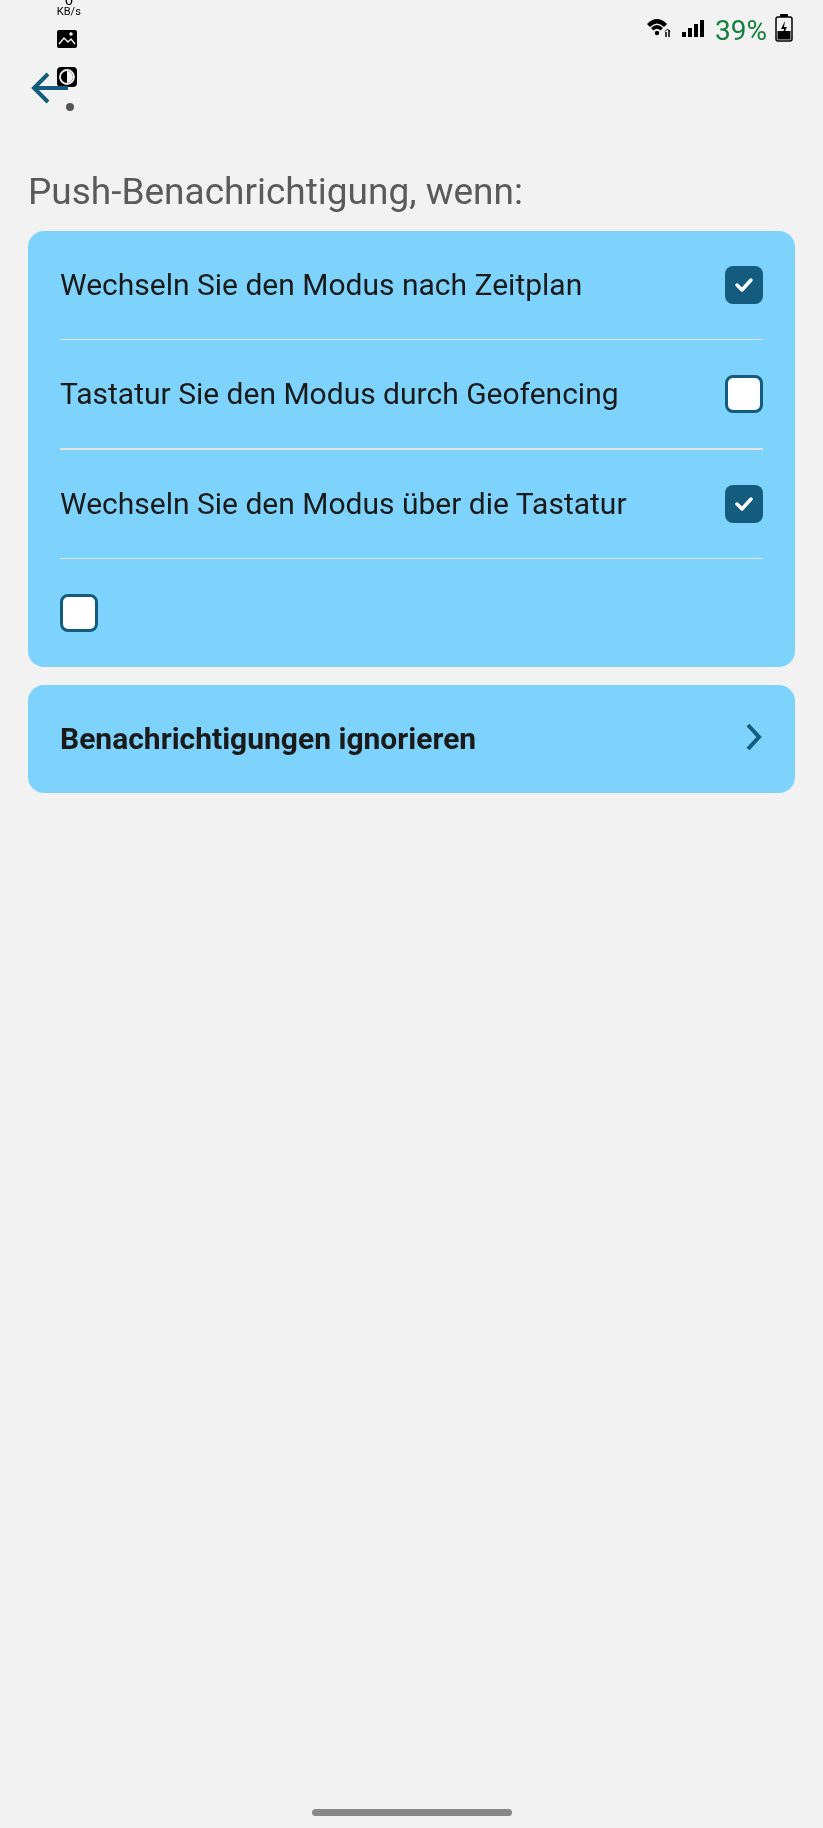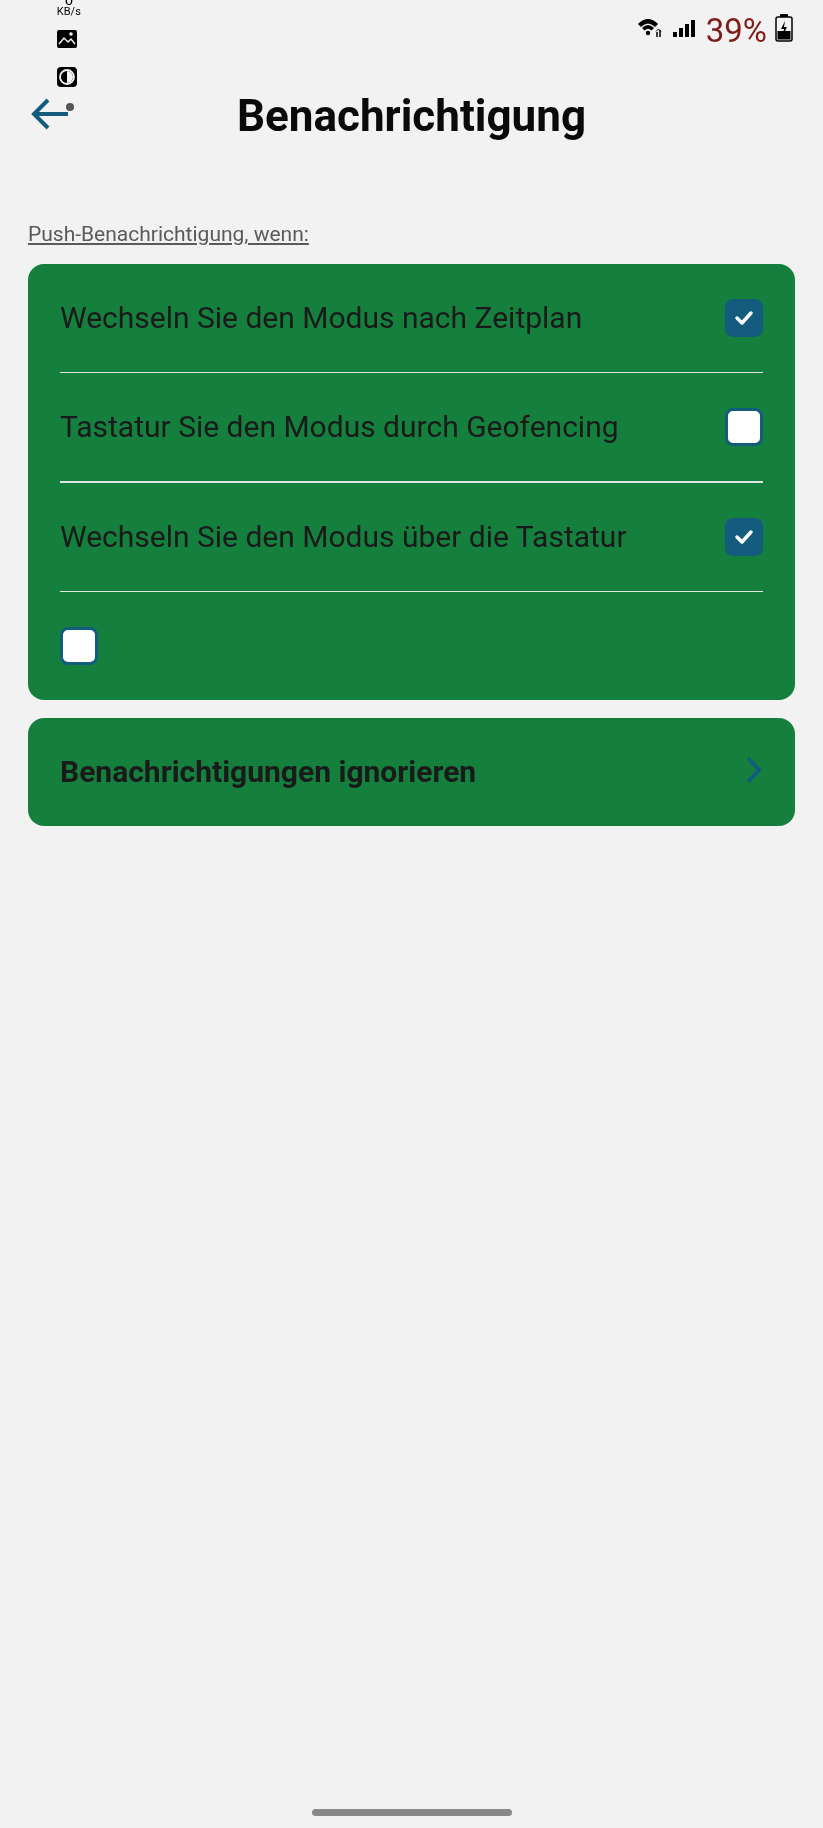--- a/index.html
+++ b/index.html
@@ -49,49 +49,48 @@
       background: #555;
       border-radius: 50%;
       margin-left: 6px;
     }
     .status-right {
       display: flex;
       align-items: center;
       gap: 8px;
     }
     .status-battery-text {
-      font-size: 33px;
+      font-size: 28px;
       font-weight: 400;
-      color: #7f1d1d;
+      color: #15803d;
     }
     .header {
       display: flex;
       align-items: center;
       padding: 30px 28px 20px 28px;
       position: relative;
     }
     .back-arrow {
       position: absolute;
       left: 28px;
     }
     .header-title {
       flex: 1;
       text-align: center;
       font-size: 44px;
       font-weight: 700;
       color: #0a0a0a;
     }
     .section-label {
       padding: 60px 28px 18px 28px;
-      font-size: 21px;
+      font-size: 37px;
       color: #5a5a5a;
-      text-decoration: underline;
     }
     .card {
-      background: #15803d;
+      background: #7dd3fc;
       margin: 0 28px;
       border-radius: 16px;
       overflow: hidden;
     }
     .card + .card {
       margin-top: 18px;
       font-weight: bold;
     }
     .row {
       display: flex;
@@ -198,21 +197,20 @@
     </span>
   </div>
 </div>
 
 <div class="header">
   <span class="back-arrow">
     <svg width="48" height="48" viewBox="0 0 48 48" fill="none">
       <path d="M40 24 L8 24 M20 10 L6 24 L20 38" stroke="#135c7e" stroke-width="4" stroke-linecap="butt" stroke-linejoin="miter"></path>
     </svg>
   </span>
-  <h1 class="header-title">Benachrichtigung</h1>
 </div>
 
 <div class="section-label">Push-Benachrichtigung, wenn:</div>
 
 <div class="card">
   <div class="row">
     <span class="row-label">Wechseln Sie den Modus nach Zeitplan</span>
     <span class="checkbox checked">
       <svg width="24" height="24" viewBox="0 0 24 24" fill="none">
         <path d="M5 12 L10 17 L19 7" stroke="#fff" stroke-width="3.5" stroke-linecap="round" stroke-linejoin="round"></path>

